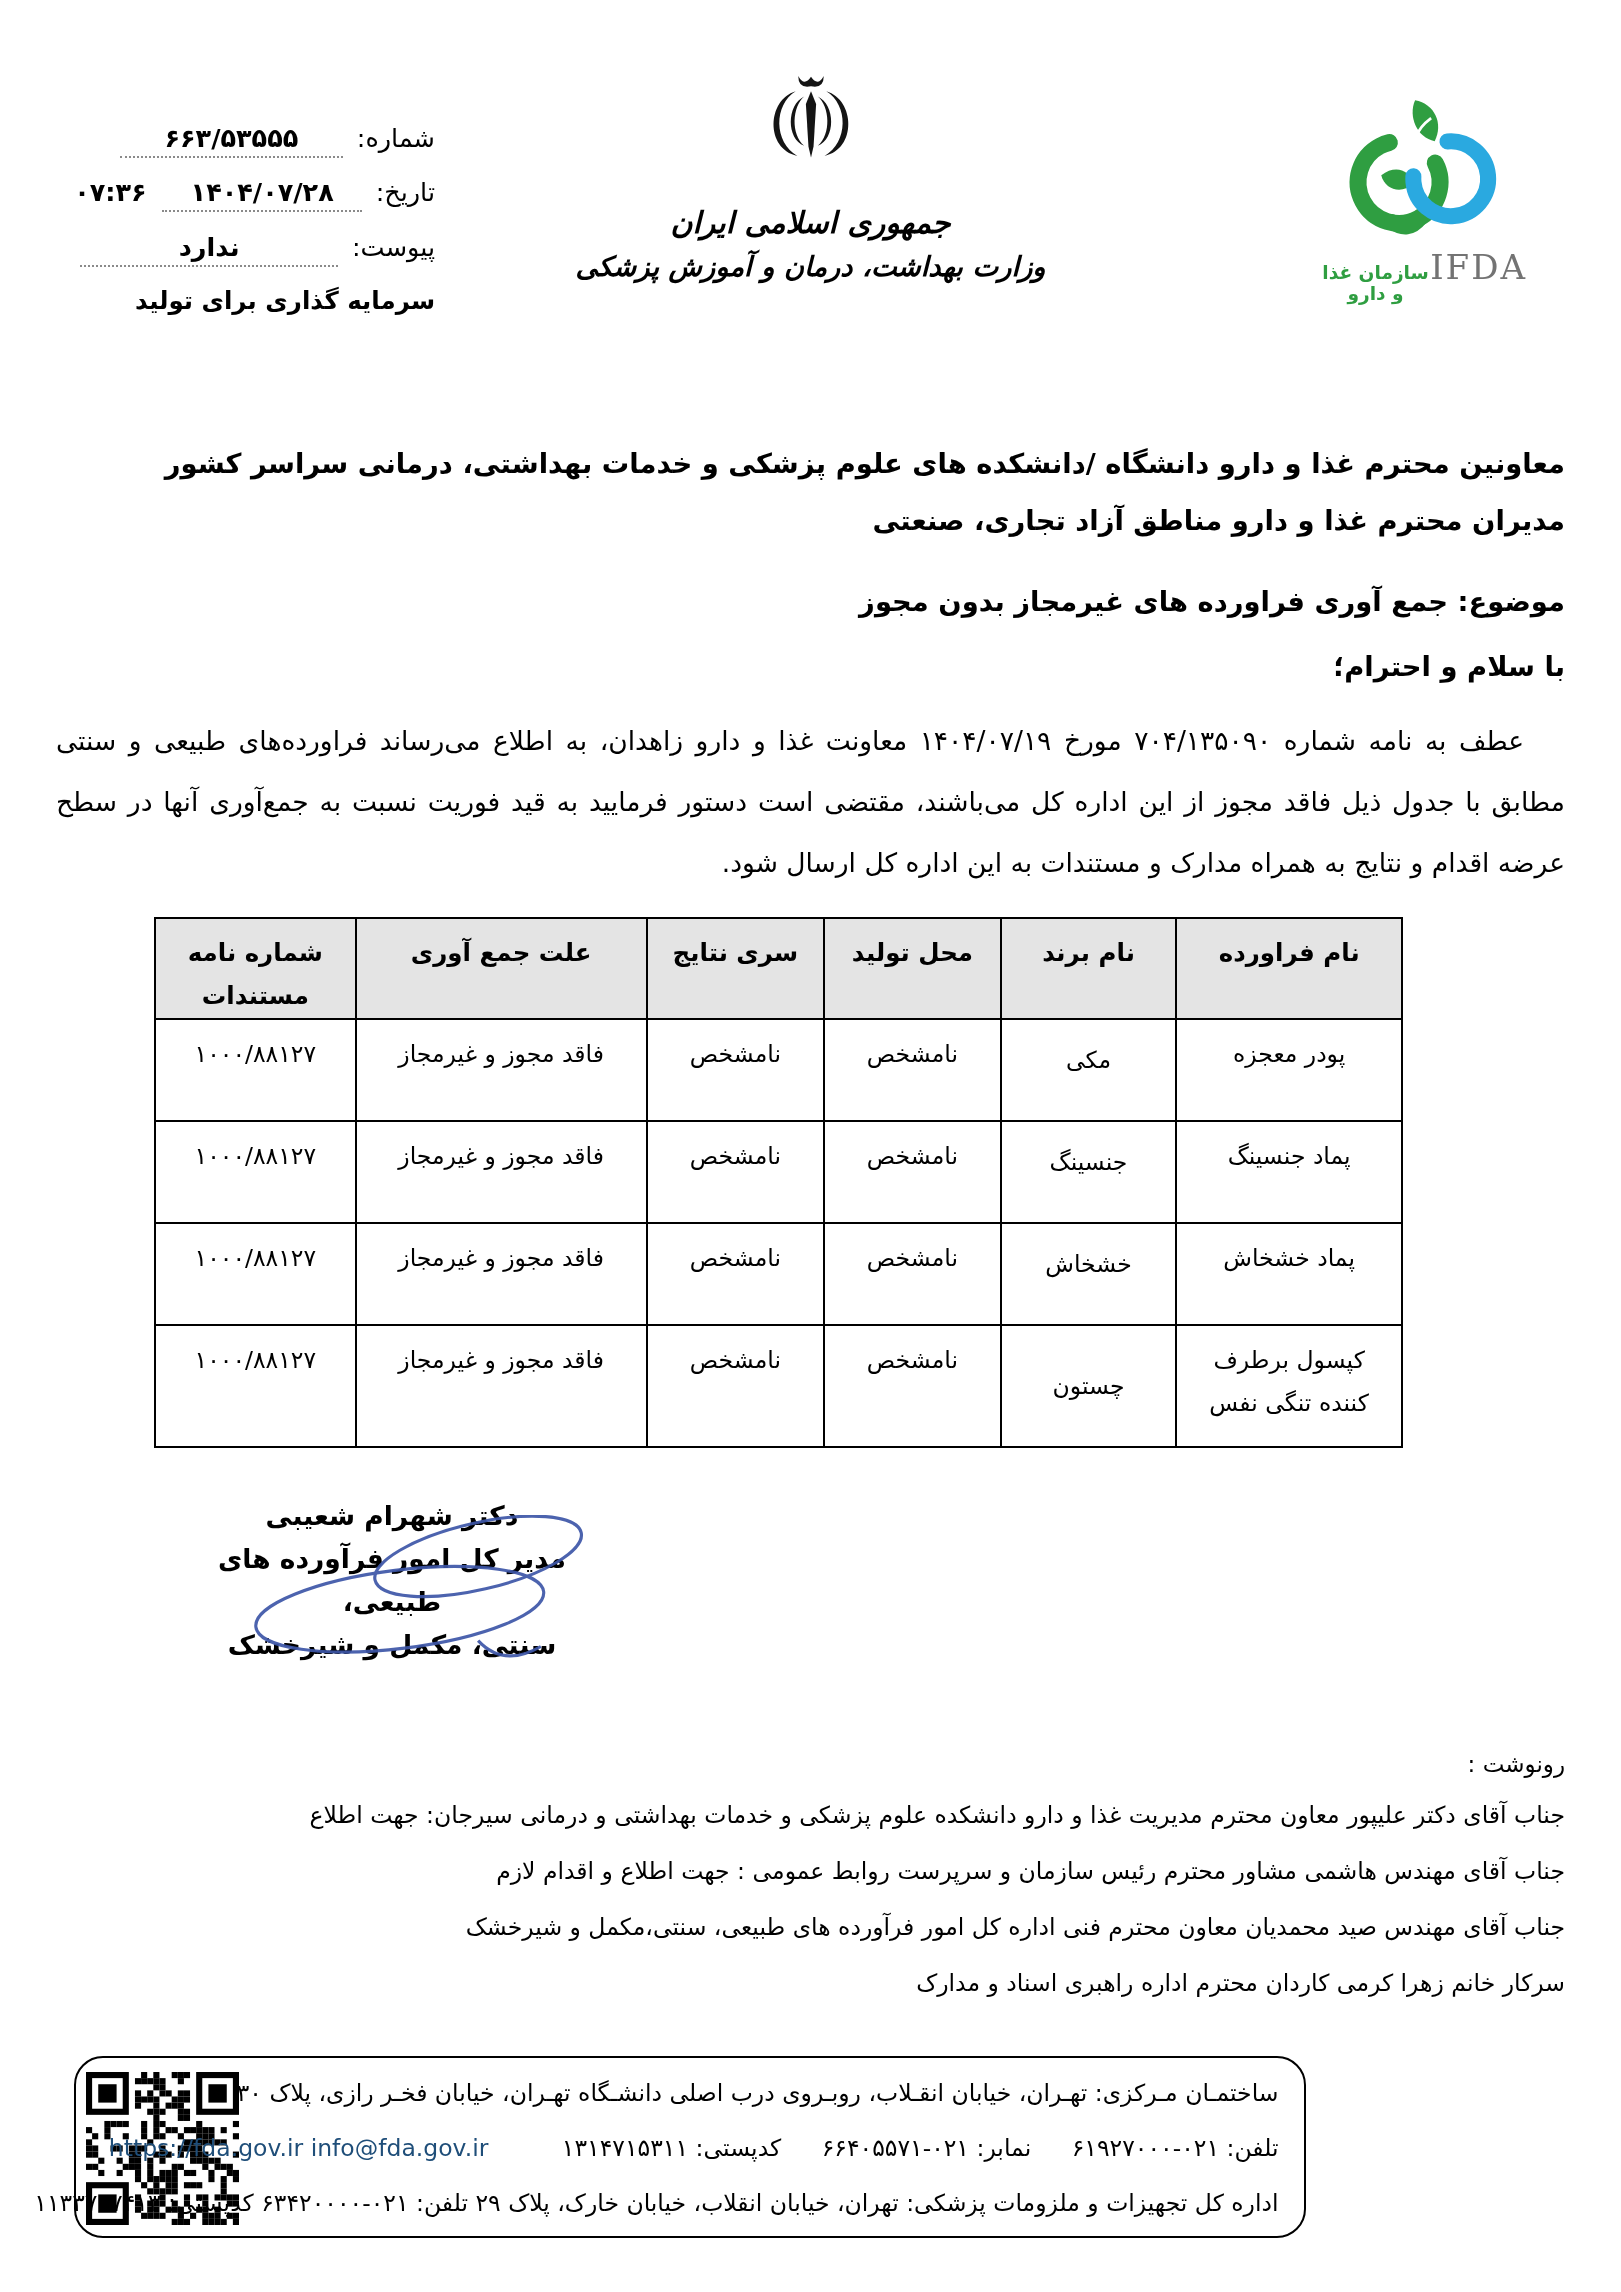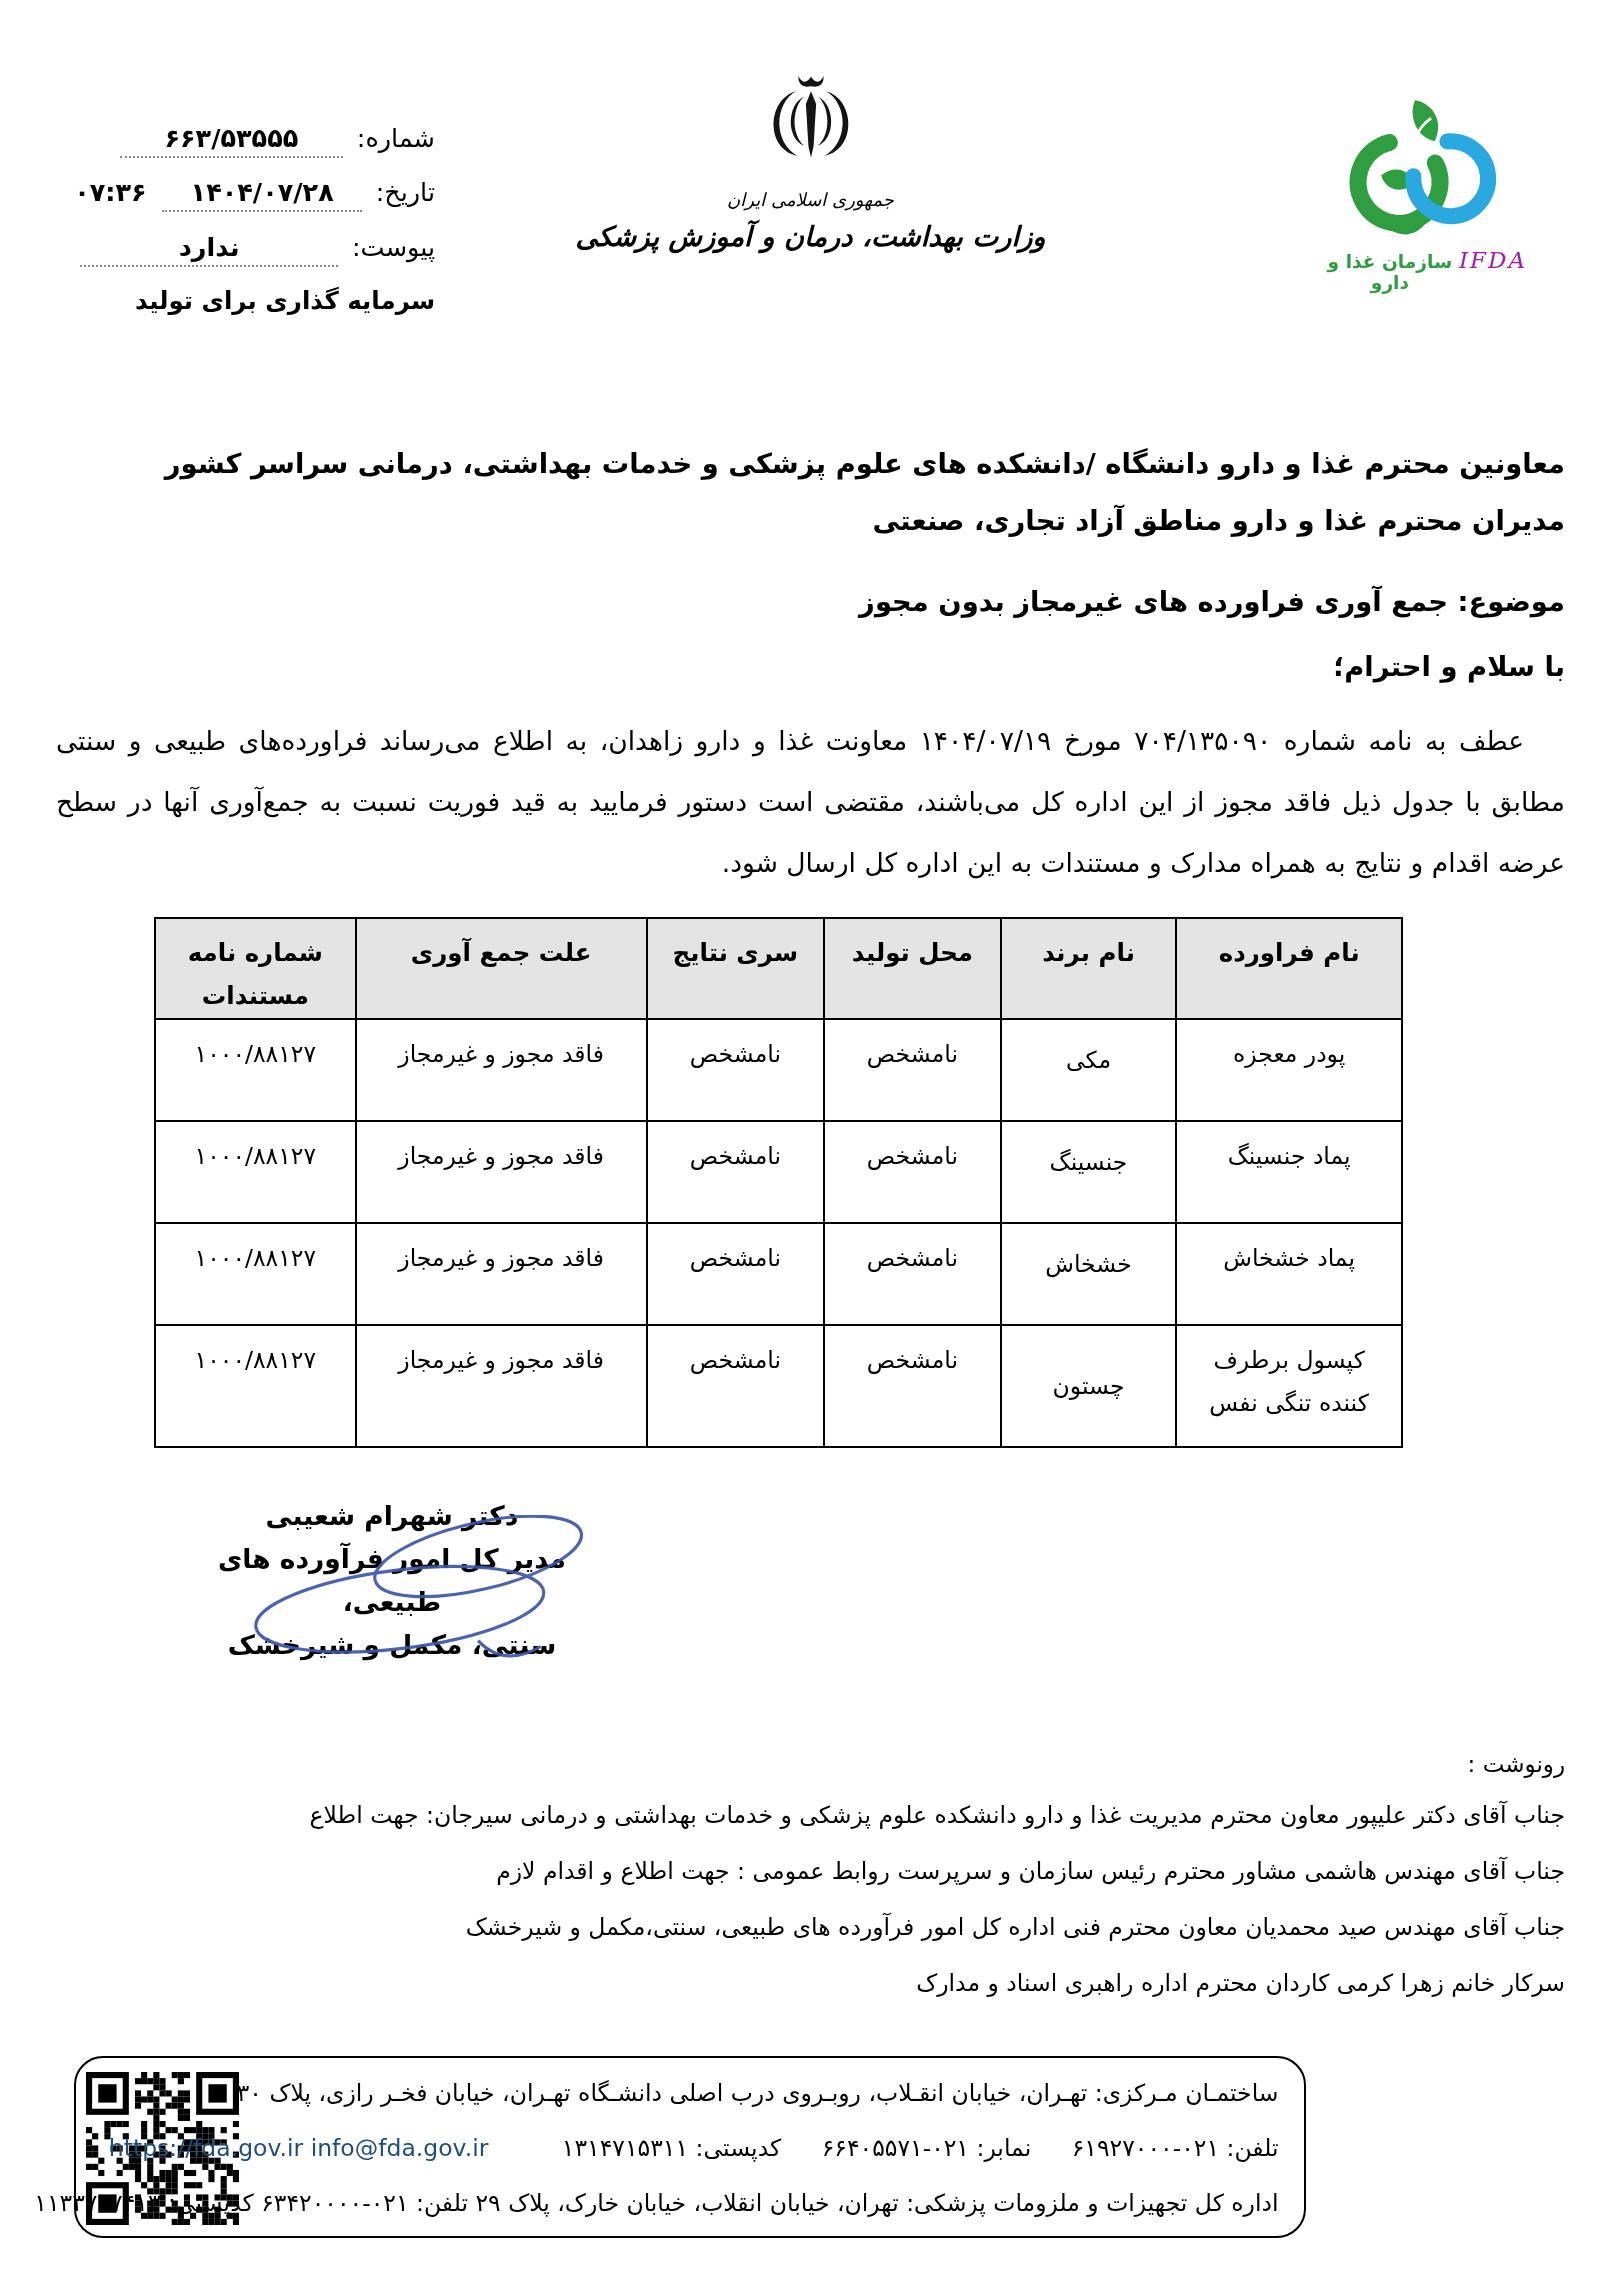--- a/index.html
+++ b/index.html
@@ -12,26 +12,26 @@
   .hrow{display:flex;justify-content:flex-start;align-items:baseline;margin-bottom:19.6px;font-size:25.5px;}
   .hlabel{margin-inline-end:13.7px;white-space:nowrap;}
   .hval{font-weight:700;border-bottom:2px dotted #8a8a8a;text-align:center;padding:0 7.8px 2.9px;white-space:nowrap;}
   .hval.num{min-width:208px;}
   .hval.date{min-width:184px;}
   .hval.att{min-width:243px;}
   .htime{font-weight:700;margin-inline-start:15.7px;}
   .slogan{font-weight:700;font-size:24.5px;text-align:right;margin-top:3.9px;padding-inline-end:2px;}
   
   #emblem{position:absolute;top:69px;left:0;right:0;margin:auto;width:588px;text-align:center;}
-  .emblem-title{font-family:"DejaVu Serif","Liberation Serif",serif;font-style:italic;font-size:18px;margin-top:0;}
+  .emblem-title{font-family:"DejaVu Serif","Liberation Serif",serif;font-style:italic;font-size:30px;margin-top:16px;font-weight:bold;}
   .emblem-sub{font-family:"DejaVu Serif","Liberation Serif",serif;font-style:italic;font-weight:700;font-size:27.4px;margin-top:9.8px;}
   
   #ifda{position:absolute;top:88px;left:1319px;width:210px;text-align:center;}
   .ifda-caption-row{display:flex;justify-content:space-between;align-items:baseline;margin-top:-13.7px;padding:0 2px;}
-  .ifda-acronym{font-family:"DejaVu Serif","Liberation Serif",serif;font-size:23px;color:#a21caf;letter-spacing:2px;direction:ltr;font-style:italic;}
+  .ifda-acronym{font-family:"DejaVu Serif","Liberation Serif",serif;font-size:34px;color:#737373;letter-spacing:2px;direction:ltr;}
   .ifda-caption{font-size:18.6px;font-weight:700;color:#2f9e41;}
   
   #recipients{position:absolute;top:435px;left:56px;right:56px;font-weight:700;font-size:27.4px;line-height:57px;text-align:right;}
   #subject{position:absolute;top:586px;left:56px;right:56px;font-weight:700;font-size:27.4px;text-align:right;}
   #salutation{position:absolute;top:651px;right:56px;font-weight:700;font-size:27.4px;}
   #body-text{position:absolute;top:710px;left:56px;right:56px;font-size:26.5px;line-height:61px;text-align:justify;text-indent:41px;}
   
   #product-table{position:absolute;top:917px;left:154px;width:1249px;border-collapse:collapse;table-layout:fixed;border:2.9px solid #000;}
   #product-table th{background:#e4e4e4;font-size:24.5px;font-weight:700;vertical-align:top;padding-top:11.8px;line-height:43px;height:90px;box-sizing:border-box;}
   #product-table td{font-size:23.5px;text-align:center;vertical-align:top;padding:13.7px 7.8px 7.8px;line-height:43px;box-sizing:border-box;}

